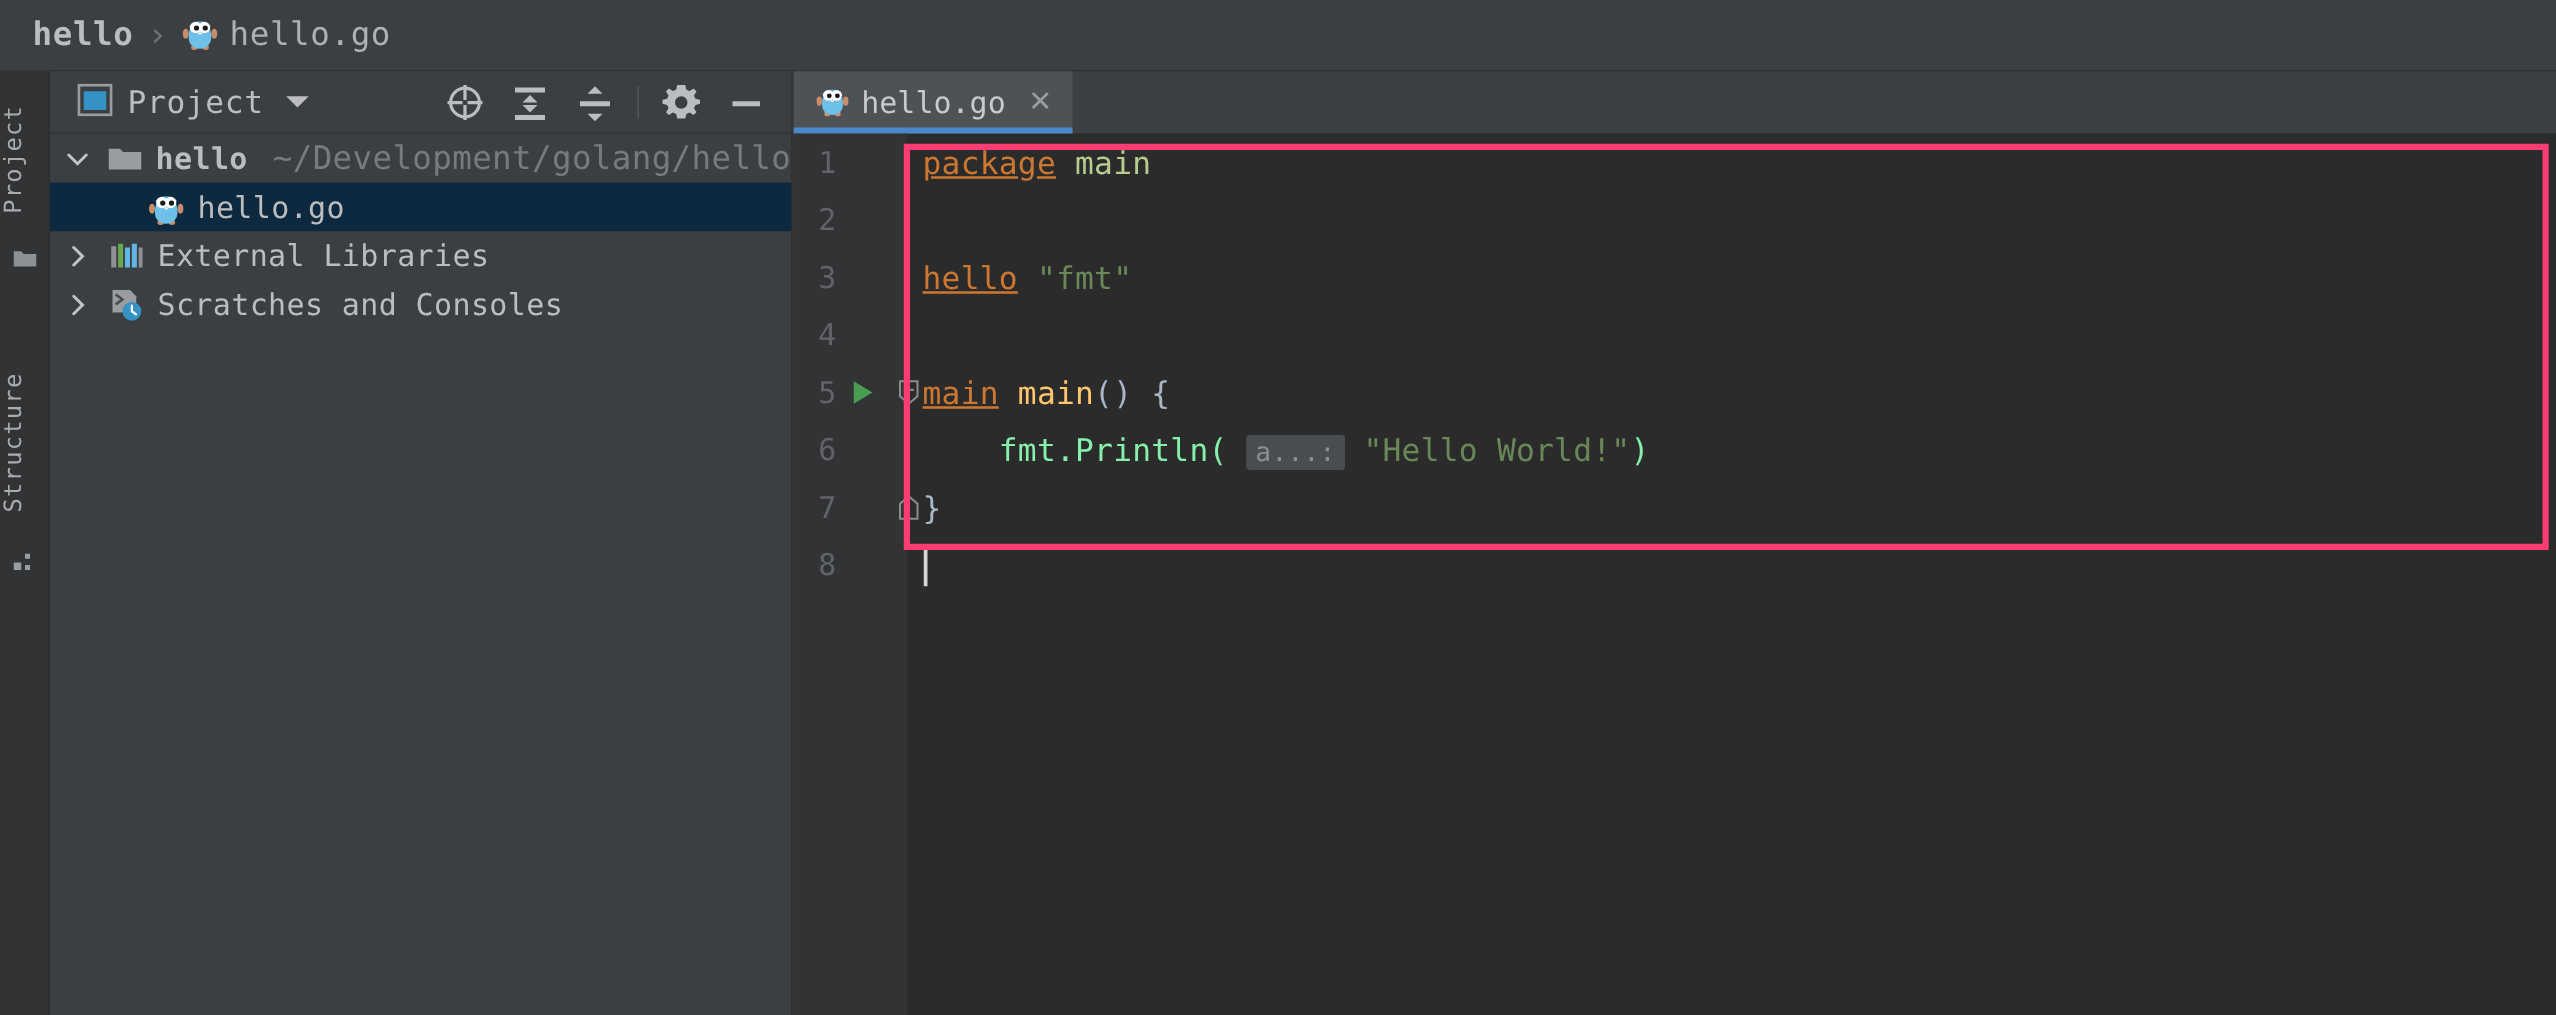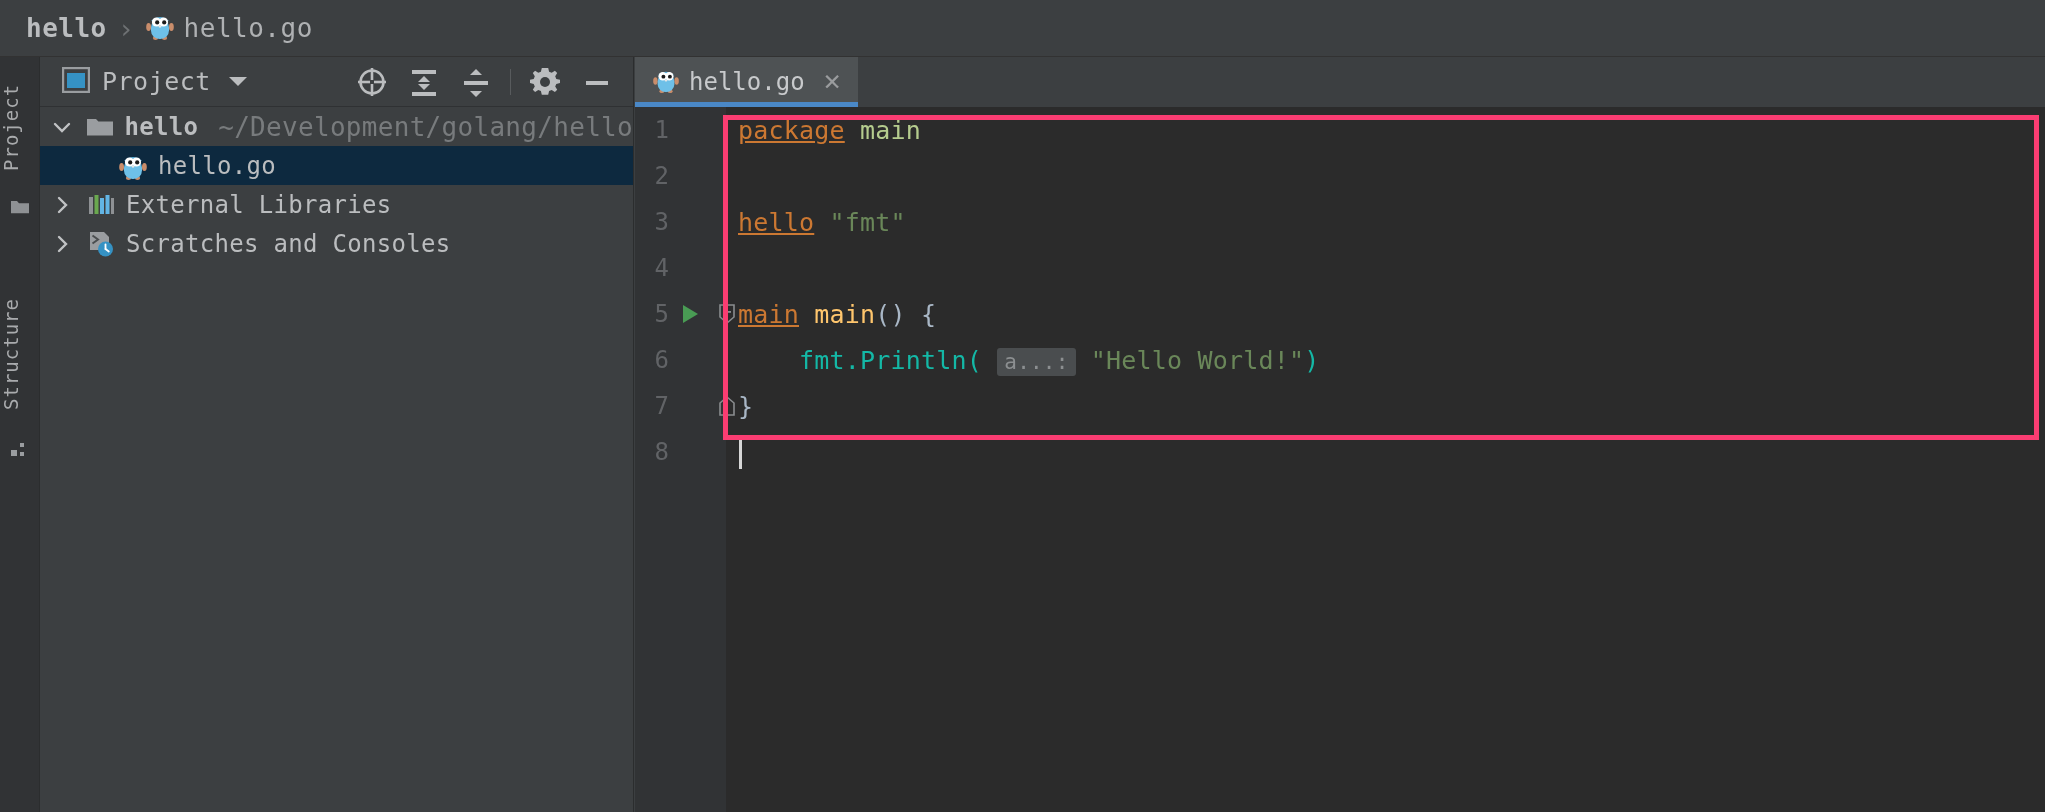--- a/index.html
+++ b/index.html
@@ -174,21 +174,21 @@
     font-size: 25px;
     font-family: "DejaVu Sans Mono", monospace;
     white-space: pre;
     letter-spacing: 0.2px;
   }
   .kw  { color: #cc7832; text-decoration: underline; }
   .ident-green { color: #b5cc8e; }
   .str { color: #6a8759; }
   .fn  { color: #ffc66d; }
   .punct { color: #a9b7c6; }
-  .plain { color: #14b8a6; }
+  .plain { color: #86efac; }
   .param-hint {
     background: #4a4d4f;
     color: #8c8f91;
     font-size: 21px;
     padding: 2px 7px;
     border-radius: 3px;
     font-family: "DejaVu Sans Mono", monospace;
   }
 
   

